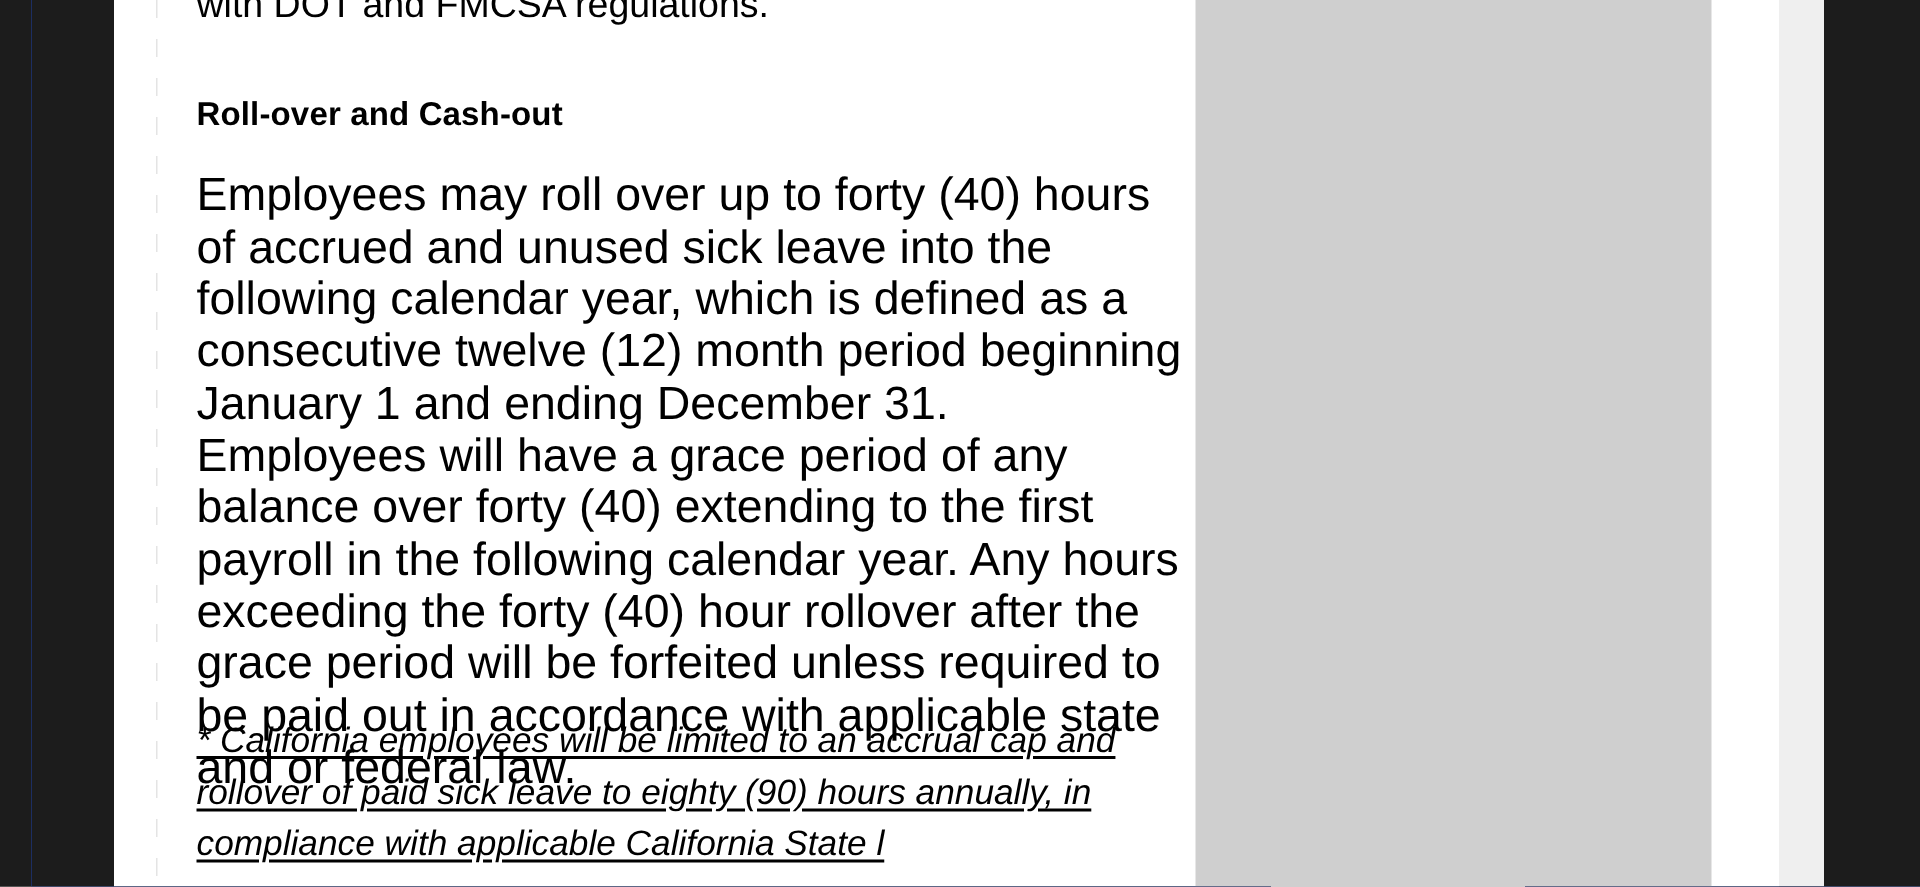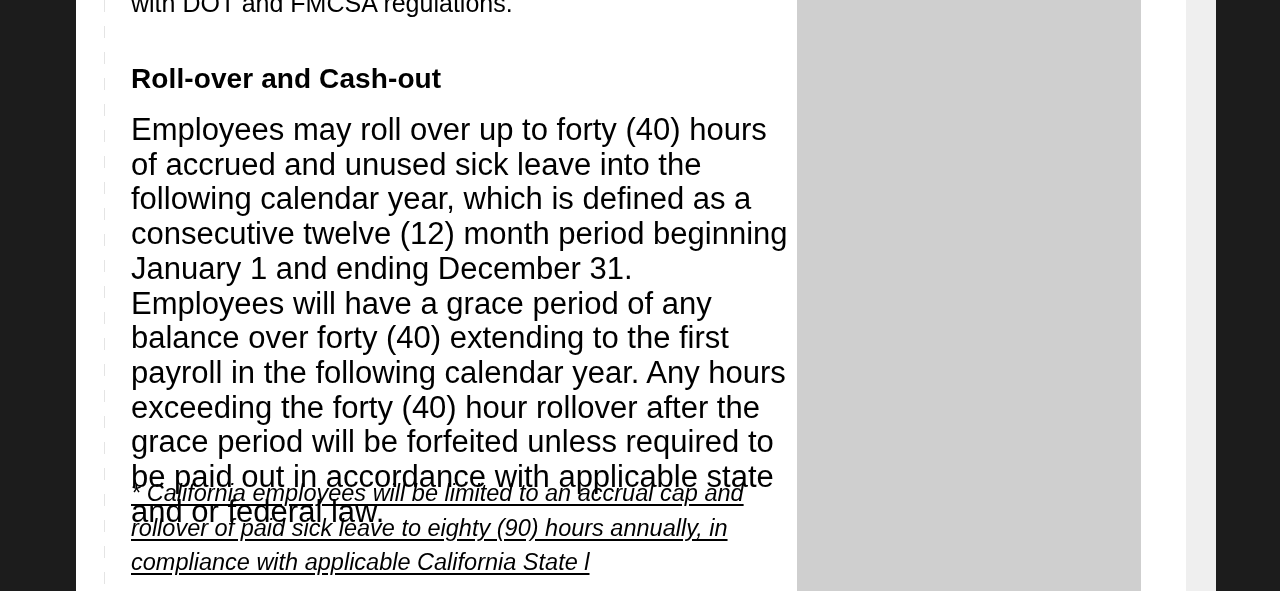--- a/index.html
+++ b/index.html
@@ -72,21 +72,21 @@
     line-height: 35px;
     color: #000;
     white-space: nowrap;
     overflow: hidden;
   }
 
   .heading {
     position: absolute;
     left: 55px;
     top: 63px;
-    font-size: 28px;
+    font-size: 22px;
     font-weight: bold;
     letter-spacing: 0.1px;
   }
 
   .body-para {
     position: absolute;
     left: 55px;
     top: 113px;
     width: 660px;
     font-size: 31px;

